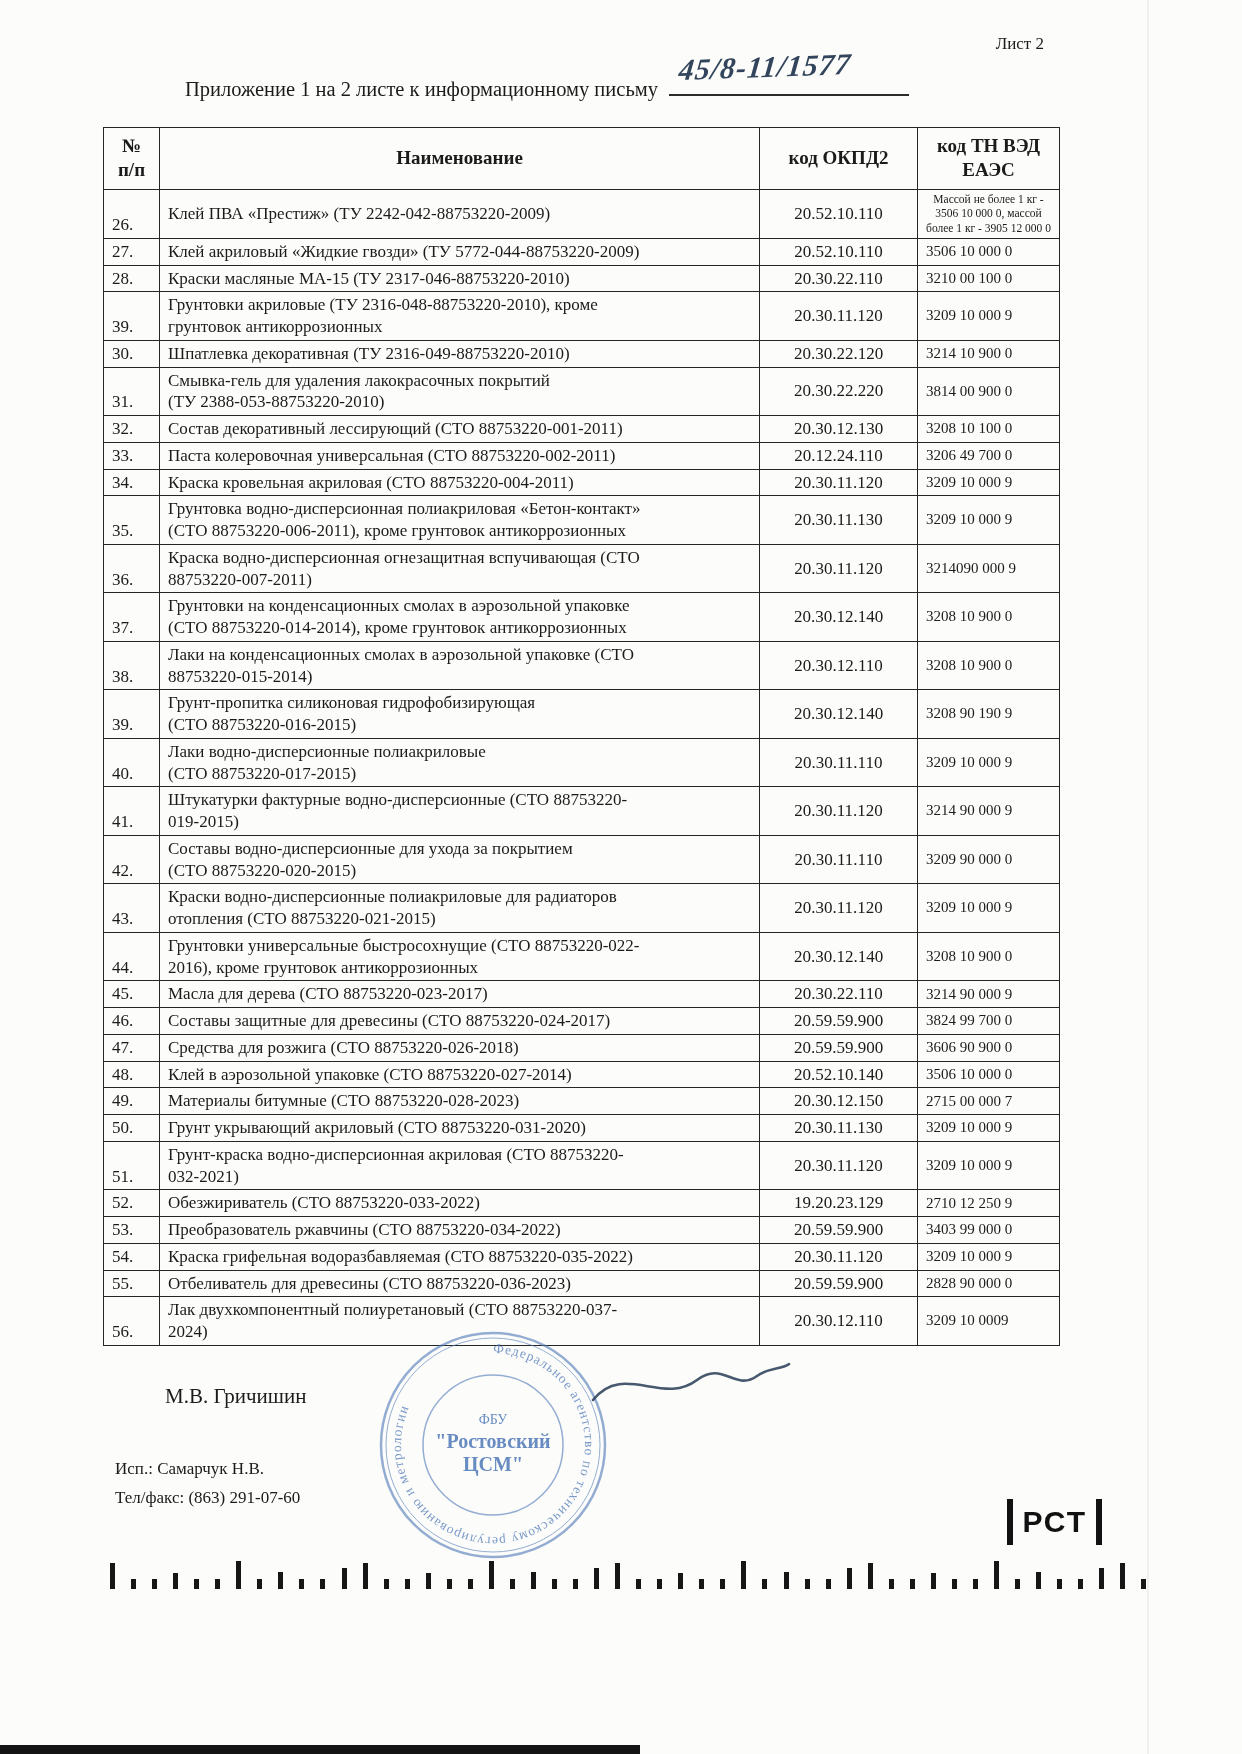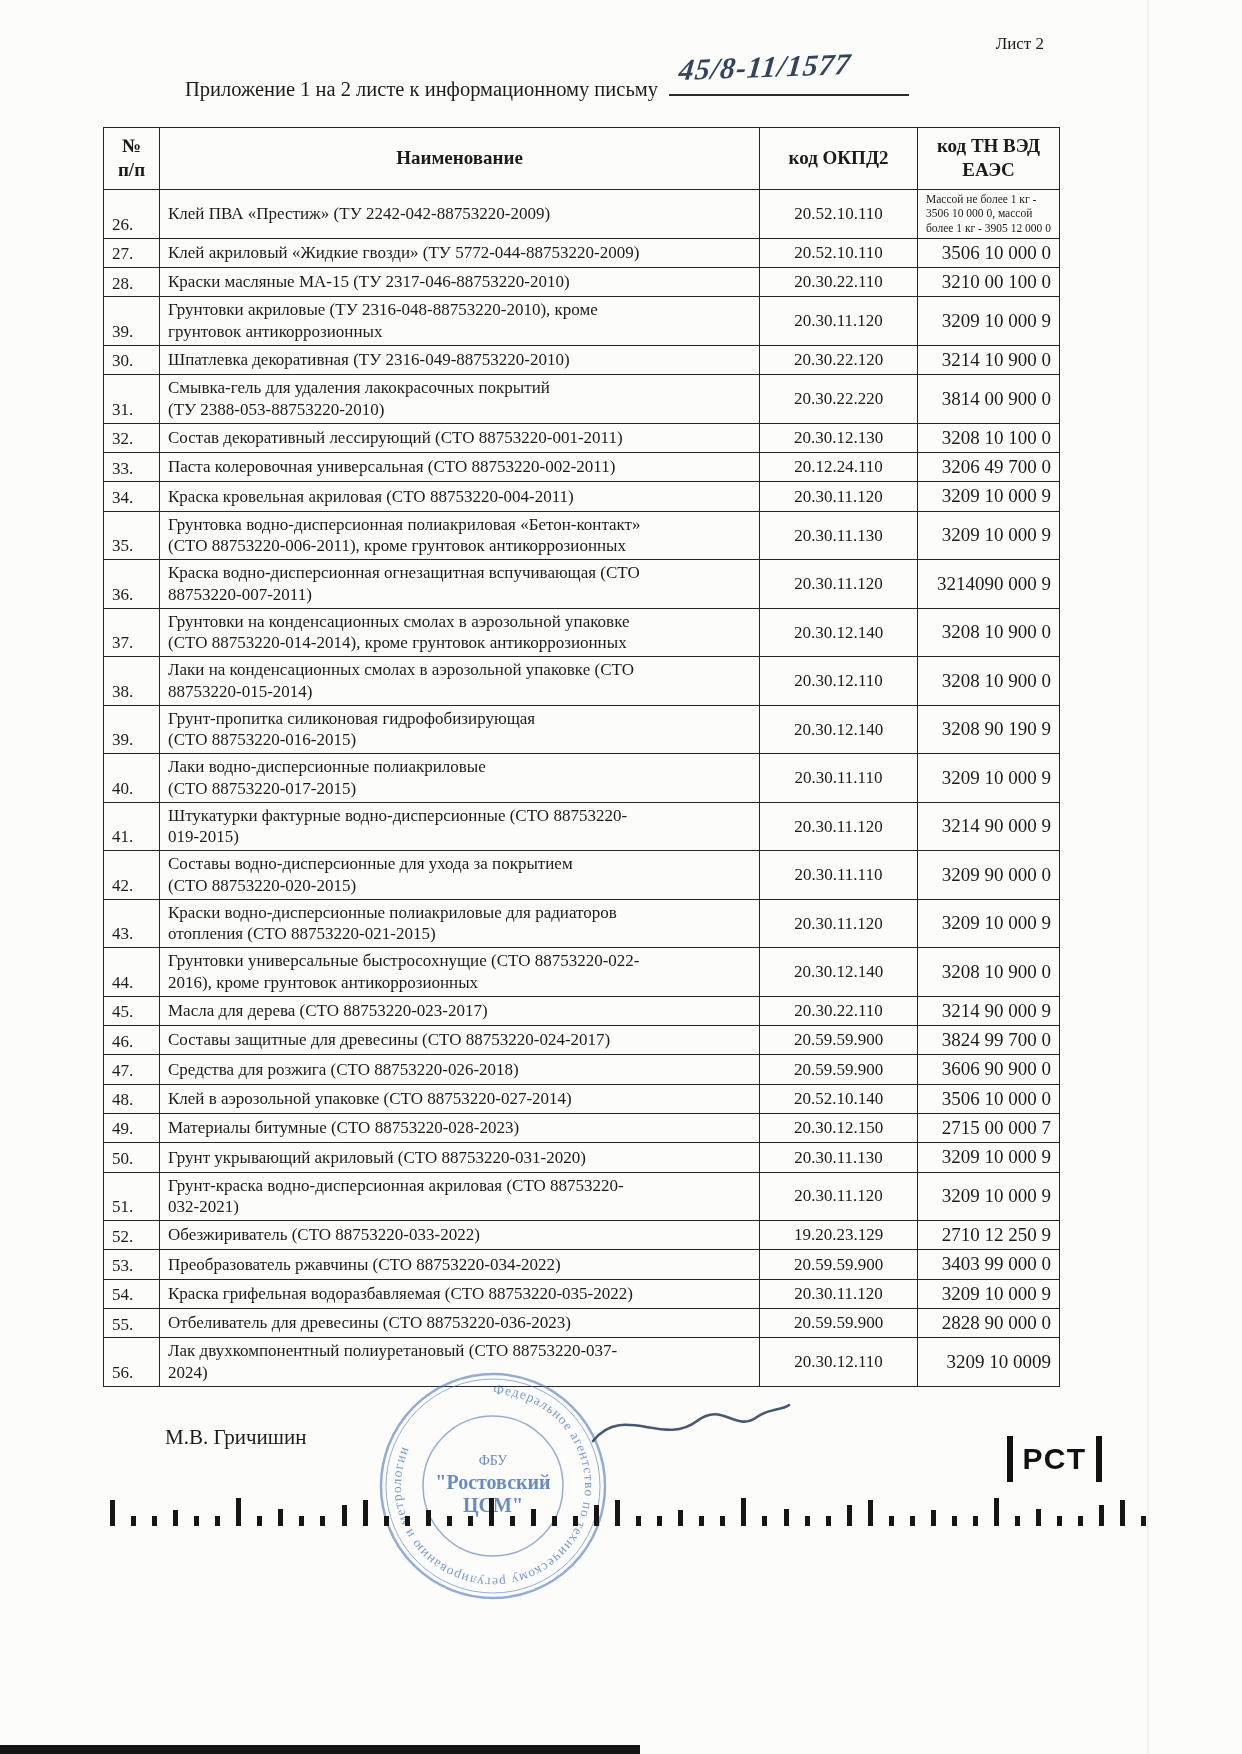--- a/index.html
+++ b/index.html
@@ -17,22 +17,22 @@
     position:absolute;left:10px;top:-14px;font-style:italic;font-weight:bold;
     font-size:30px;color:#33455c;transform:rotate(-2deg) skewX(-8deg);letter-spacing:1px;
   }
   table.doc{border-collapse:collapse;margin:26px 0 0 103px;width:956px;table-layout:fixed;}
   table.doc th,table.doc td{border:1.6px solid #262626;padding:2px 8px;line-height:1.28;}
   table.doc th{font-size:19px;font-weight:bold;text-align:center;white-space:pre-line;padding:6px 4px;vertical-align:middle;}
   col.c-num{width:56px;}col.c-name{width:600px;}col.c-okpd{width:158px;}col.c-tnved{width:142px;}
   td.num-cell{vertical-align:bottom;font-size:17px;padding-left:12px;}
   td.name-cell{vertical-align:middle;font-size:17px;white-space:pre-line;}
   td.code-cell{vertical-align:middle;font-size:17px;text-align:center;}
-  td.tnved-cell{vertical-align:middle;font-size:19px;text-align:right;}
-  td.tnved-small{font-size:11.5px;text-align:left;line-height:1.3;padding:2px 5px;}
+  td.tnved-cell{vertical-align:middle;font-size:15px;text-align:left;}
+  td.tnved-small{font-size:11.5px;text-align:center;line-height:1.3;padding:2px 5px;}
   .footer{position:relative;margin-top:26px;}
   .sign-row{display:flex;justify-content:space-between;align-items:flex-start;margin:0 170px 0 165px;}
   .sign-title{font-size:21px;line-height:1.55;white-space:pre-line;}
   .sign-name{font-size:21px;margin-top:12px;}
   .executor{margin:46px 0 0 115px;font-size:17px;line-height:1.7;white-space:pre-line;}
   .signature-svg{position:absolute;left:585px;top:-18px;}
   .stamp{position:absolute;left:368px;top:-52px;}
   .marks-row{
     position:relative;margin:34px 95px 0 110px;height:42px;
     display:flex;align-items:flex-end;justify-content:space-between;gap:16px;
@@ -304,20 +304,22 @@
     </svg>
 
     <svg class="signature-svg" width="210" height="60" viewBox="0 0 210 60">
       <path d="M8,46 C38,8 78,52 112,26 C138,6 150,38 172,22 C184,13 196,16 204,10" fill="none" stroke="#33475e" stroke-width="2.6" stroke-linecap="round" opacity="0.9"></path>
     </svg>
 
     <div class="sign-row">
       <div class="sign-name">М.В. Гричишин</div>
     </div>
 
+    <div class="executor">Исп.: Самарчук Н.В.
+Тел/факс: (863) 291-07-60</div>
 
     <div class="marks-row">
       <div class="rst-logo">
         <div class="rst-bar"></div>
         <div class="rst-text">РСТ</div>
         <div class="rst-bar"></div>
       </div>
     <div class="mark" style="height: 26px;"></div>
         <div class="mark" style="height: 10px;"></div>
         <div class="mark" style="height: 10px;"></div>

